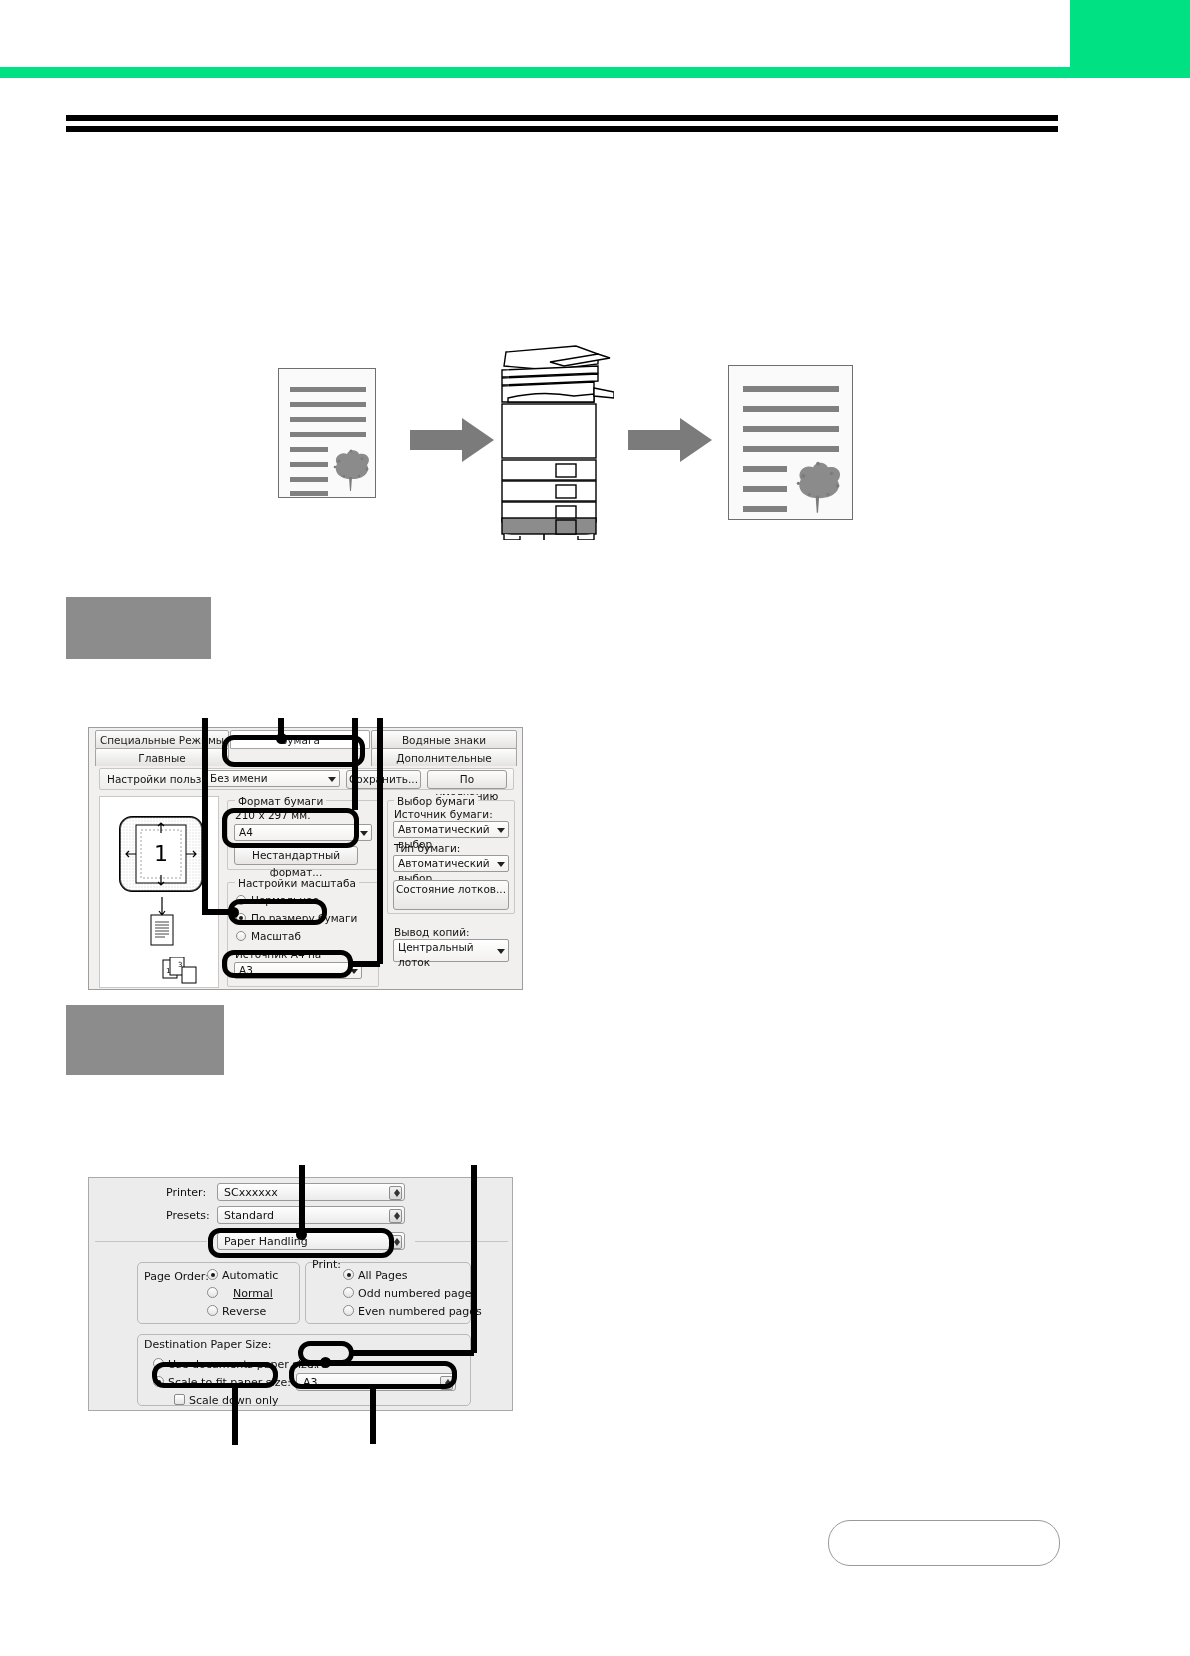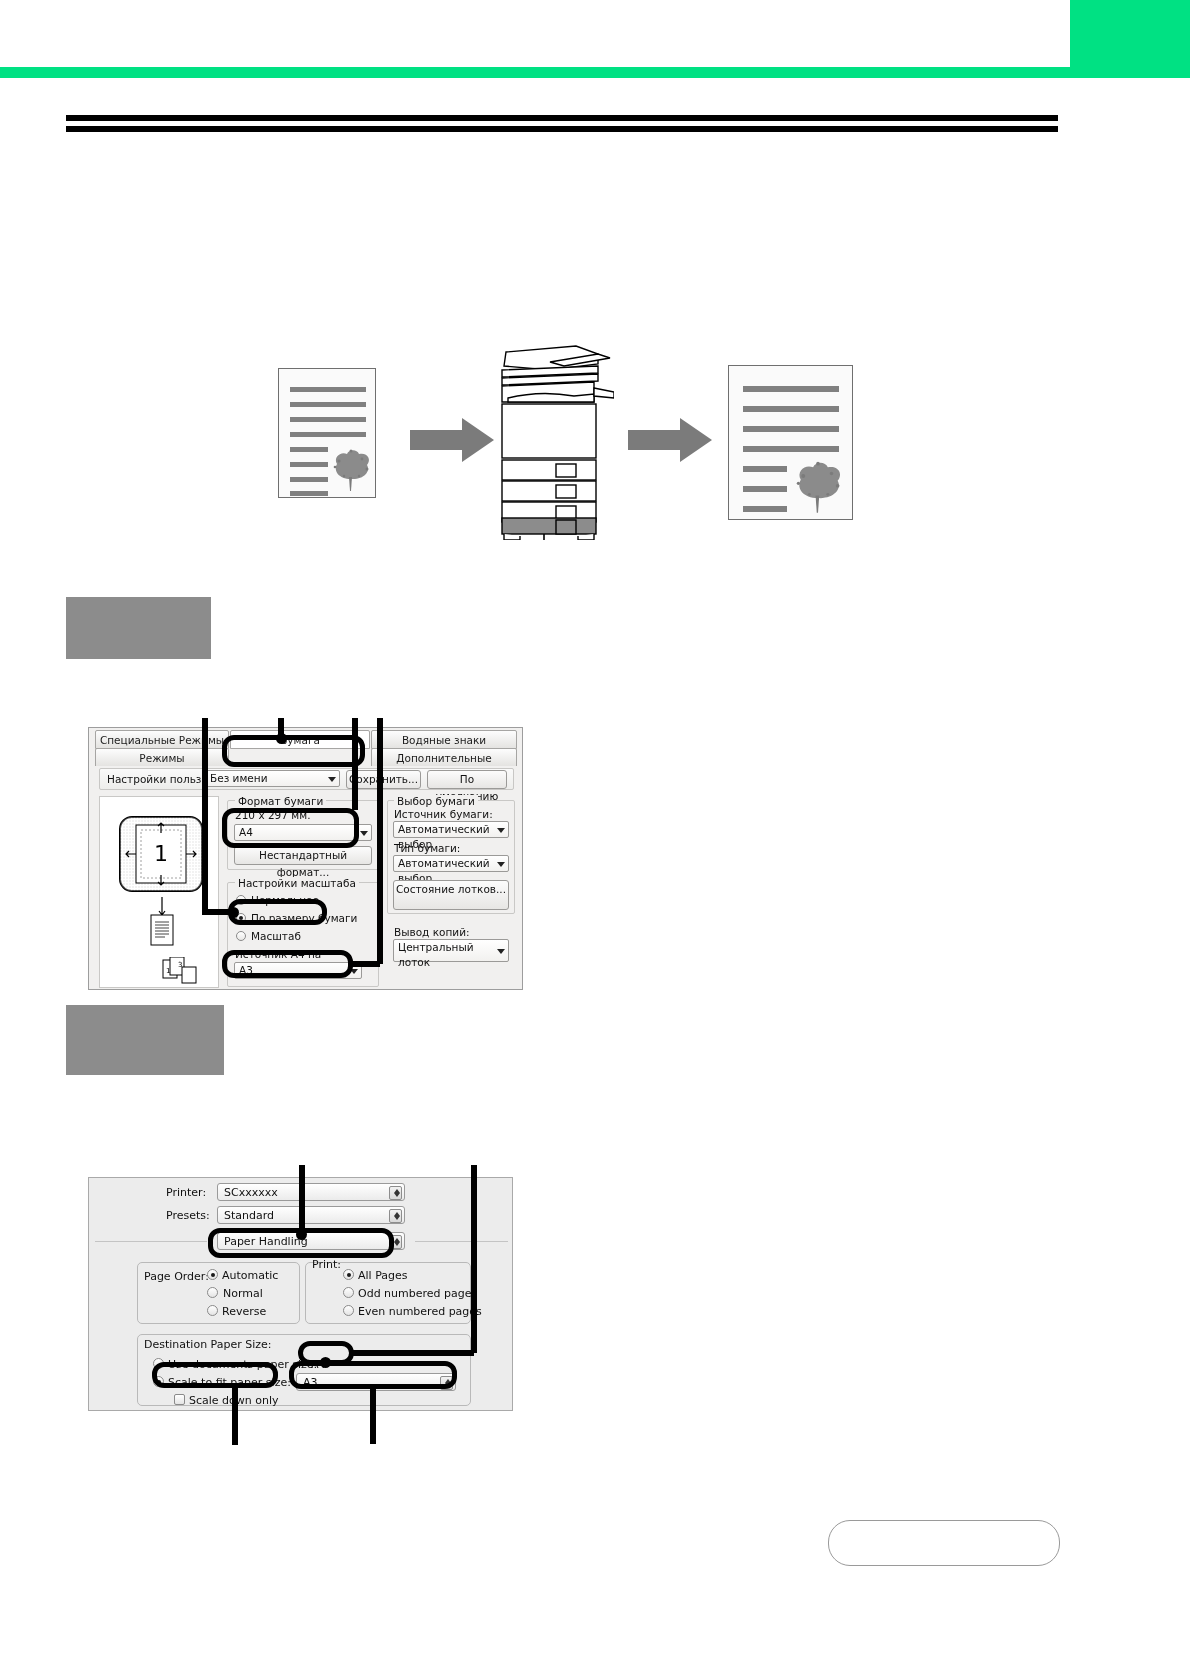--- a/index.html
+++ b/index.html
@@ -270,21 +270,21 @@
 </div>
 
 <div class="grey-box" style="left:66px; top:597px; width:145px; height:62px;"></div>
 
 <div class="win-dlg">
 
   <div class="win-tab" style="left:6px; top:2px; width:134px;">Специальные Режимы</div>
   <div class="win-tab" style="left:141px; top:2px; width:140px; background:#ffffff;">Бумага</div>
   <div class="win-tab" style="left:282px; top:2px; width:146px;">Водяные знаки</div>
 
-  <div class="win-tab" style="left:6px; top:20px; width:134px;">Режимы</div>
+  <div class="win-tab" style="left:6px; top:20px; width:134px;">Главные</div>
   <div class="win-tab" style="left:282px; top:20px; width:146px;">Дополнительные</div>
 
   <div class="win-body">
 
     <div class="win-row-userset"></div>
     <div class="lbl" style="left:14px; top:7px;">Настройки пользователя:</div>
     <div class="combo" style="left:112px; top:4px; width:135px; height:17px;">
       <span>Без имени</span>
       <span class="caret"></span>
     </div>
@@ -330,21 +330,21 @@
       </svg>
     </div>
 
     <div class="grp" style="left:134px; top:34px; width:152px; height:70px;"></div>
     <div class="grp-title" style="left:142px; top:29px;">Формат бумаги</div>
     <div class="lbl" style="left:142px; top:43px;">210 x 297 мм.</div>
     <div class="combo" style="left:141px; top:58px; width:138px; height:17px;">
       <span>A4</span>
       <span class="caret"></span>
     </div>
-    <div class="btn" style="left:141px; top:80px; width:138px; height:19px;">Нестандартный формат...</div>
+    <div class="btn" style="left:141px; top:80px; width:124px; height:19px;">Нестандартный формат...</div>
 
     <div class="grp" style="left:134px; top:116px; width:152px; height:105px;"></div>
     <div class="grp-title" style="left:142px; top:111px;">Настройки масштаба</div>
 
     <div class="radio" style="left:143px; top:129px;"></div>
     <div class="lbl" style="left:158px; top:128px;">Нормальное</div>
 
     <div class="radio on" style="left:143px; top:147px;"></div>
     <div class="lbl" style="left:158px; top:146px;">По размеру бумаги</div>
 
@@ -420,21 +420,21 @@
   <div class="mac-pop" style="left:128px; top:54px; width:188px;">
     <span>Paper Handling</span>
     <span class="mac-stepper"></span>
   </div>
 
   <div class="mac-box" style="left:48px; top:84px; width:163px; height:62px;"></div>
   <div class="mac-lbl" style="left:55px; top:92px;">Page Order:</div>
   <div class="mac-radio on" style="left:118px; top:91px;"></div>
   <div class="mac-lbl" style="left:133px; top:91px;">Automatic</div>
   <div class="mac-radio" style="left:118px; top:109px;"></div>
-  <div class="mac-lbl" style="left:134px; top:109px;">Normal</div>
+  <div class="mac-lbl" style="left:144px; top:109px;text-decoration:underline;">Normal</div>
   <div class="mac-radio" style="left:118px; top:127px;"></div>
   <div class="mac-lbl" style="left:133px; top:127px;">Reverse</div>
 
   <div class="mac-box" style="left:216px; top:84px; width:166px; height:62px;"></div>
   <div class="mac-lbl" style="left:223px; top:80px;">Print:</div>
   <div class="mac-radio on" style="left:254px; top:91px;"></div>
   <div class="mac-lbl" style="left:269px; top:91px;">All Pages</div>
   <div class="mac-radio" style="left:254px; top:109px;"></div>
   <div class="mac-lbl" style="left:269px; top:109px;">Odd numbered pages</div>
   <div class="mac-radio" style="left:254px; top:127px;"></div>

